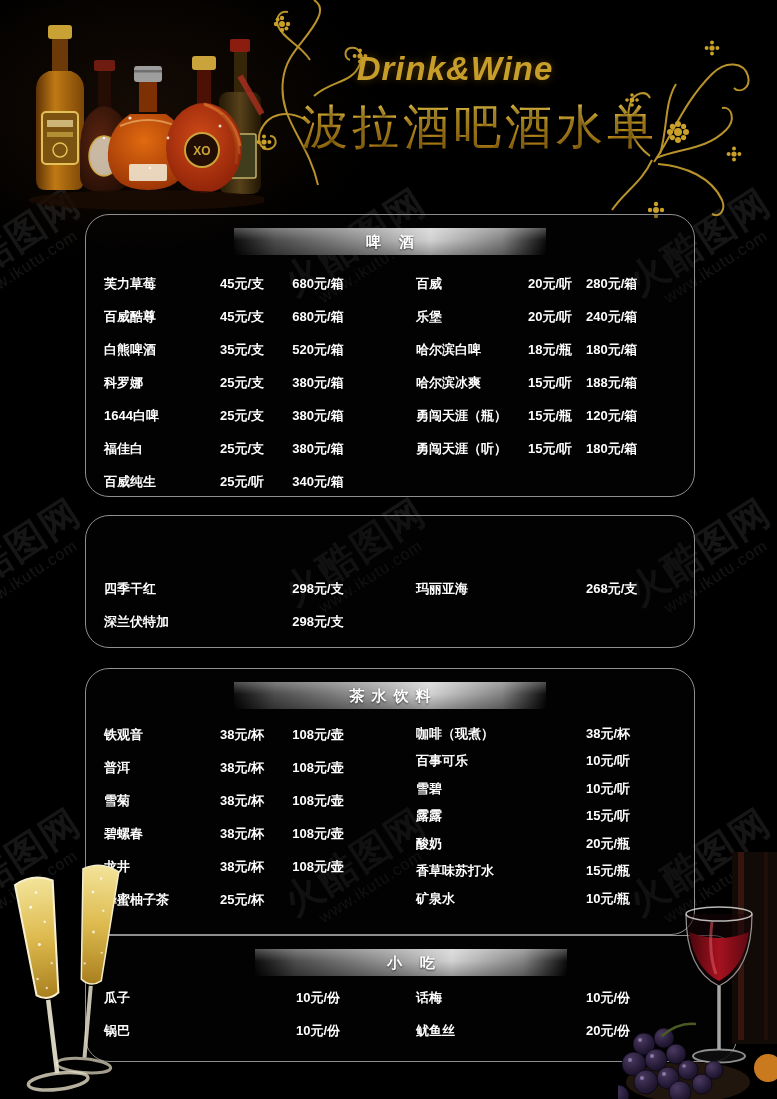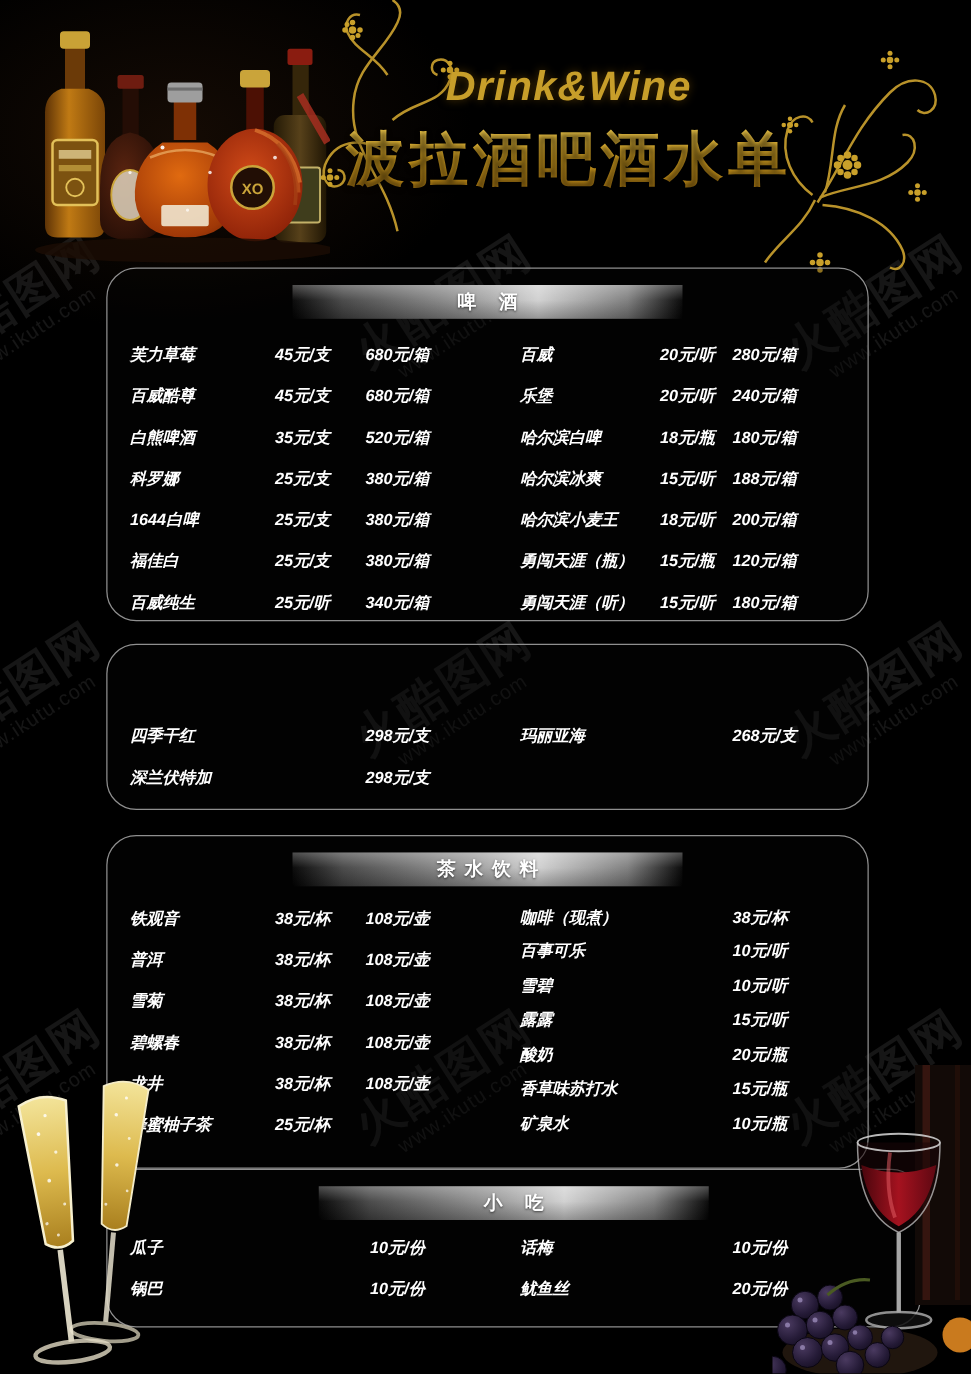--- a/index.html
+++ b/index.html
@@ -14,43 +14,43 @@
   .wm-logo{font-size:38px;font-weight:bold;letter-spacing:2px;line-height:1.05;}
   .wm-url{font-size:16px;letter-spacing:1px;}
 
   
   .bottles{position:absolute;left:8px;top:18px;}
   .flourish-left{position:absolute;left:248px;top:0;}
   .flourish-right{position:absolute;left:594px;top:32px;}
   .title-en{position:absolute;left:305px;top:50px;width:300px;text-align:center;
     font-family:Liberation Sans, sans-serif;font-style:italic;font-weight:bold;font-size:33px;
     color:#c79e2a;text-shadow:0 0 8px rgba(140,95,10,0.55);letter-spacing:1px;}
-  .title-cn{position:absolute;left:252px;top:96px;width:406px;text-align:center;
-    font-size:47px;font-weight:bold;letter-spacing:4px;
+  .title-cn{position:absolute;left:252px;top:96px;width:406px;text-align:right;
+    font-size:47px;font-weight:normal;letter-spacing:4px;
     background:linear-gradient(180deg,#f2d055 0%,#dca722 48%,#a9740f 100%);
     -webkit-background-clip:text;background-clip:text;color:#dca722;-webkit-text-fill-color:transparent;
     text-shadow:0 2px 4px rgba(0,0,0,0.55);}
 
   
   .panel{position:absolute;left:85px;width:608px;border:1px solid #8f8f8f;border-radius:24px;
     background:rgba(6,6,6,0.30);}
   .panel-beer{top:214px;height:281px;}
   .panel-wine{top:515px;height:131px;}
   .panel-tea{top:668px;height:265px;}
   .panel-snacks{top:935px;height:125px;padding-left:42px;}
 
   .band{position:absolute;left:50%;top:13px;transform:translateX(-50%);width:312px;height:27px;
     line-height:27px;text-align:center;
     background:
       linear-gradient(180deg, rgba(255,255,255,0.30) 0%, rgba(255,255,255,0.04) 45%, rgba(0,0,0,0.28) 100%),
       linear-gradient(90deg, rgba(40,40,40,0) 0%, #454545 13%, #9a9a9a 46%, #d0d0d0 63%, #7c7c7c 86%, rgba(40,40,40,0) 100%);}
   .band-text{color:#fff;font-size:15px;font-weight:bold;letter-spacing:7px;padding-left:7px;
     text-shadow:0 1px 2px rgba(0,0,0,0.65);}
 
-  .col{position:absolute;font-style:italic;}
+  .col{position:absolute;}
   .col-left{left:18px;width:276px;}
   .col-right{left:330px;width:264px;}
   .row{position:relative;height:33px;}
   .row span{position:absolute;top:50%;transform:translateY(-50%);
     color:#fff;font-size:13px;font-weight:bold;white-space:nowrap;}
   .c-name{left:0;}
   .col-left .c-p1{left:88px;width:100px;text-align:center;}
   .col-left .c-p2{left:166px;width:96px;text-align:center;}
   .col-right .c-p1{left:84px;width:100px;text-align:center;}
   .col-right .c-p2{left:170px;width:94px;text-align:left;}
@@ -339,25 +339,20 @@
           <span class="c-name">哈尔滨白啤</span>
           <span class="c-p1">18元/瓶</span>
           <span class="c-p2">180元/箱</span>
         </div>
         <div class="row">
           <span class="c-name">哈尔滨冰爽</span>
           <span class="c-p1">15元/听</span>
           <span class="c-p2">188元/箱</span>
         </div>
         <div class="row">
-          <span class="c-name">哈尔滨小麦王</span>
-          <span class="c-p1">18元/听</span>
-          <span class="c-p2">200元/箱</span>
-        </div>
-        <div class="row">
           <span class="c-name">勇闯天涯（瓶）</span>
           <span class="c-p1">15元/瓶</span>
           <span class="c-p2">120元/箱</span>
         </div>
         <div class="row">
           <span class="c-name">勇闯天涯（听）</span>
           <span class="c-p1">15元/听</span>
           <span class="c-p2">180元/箱</span>
         </div>
       </div>

